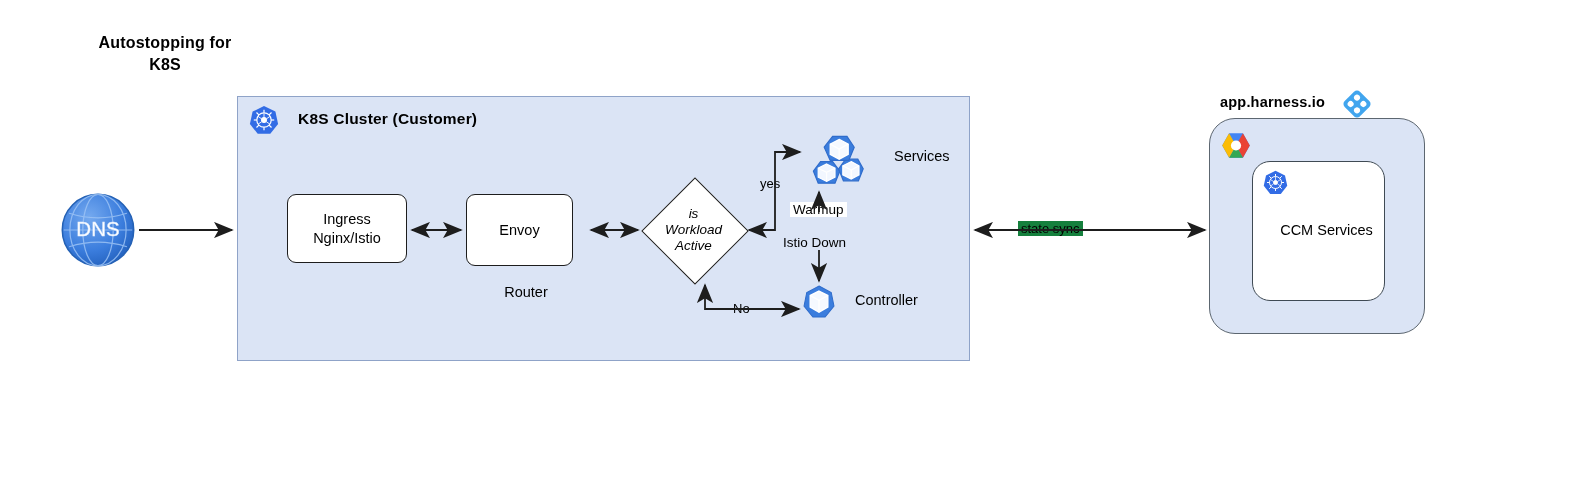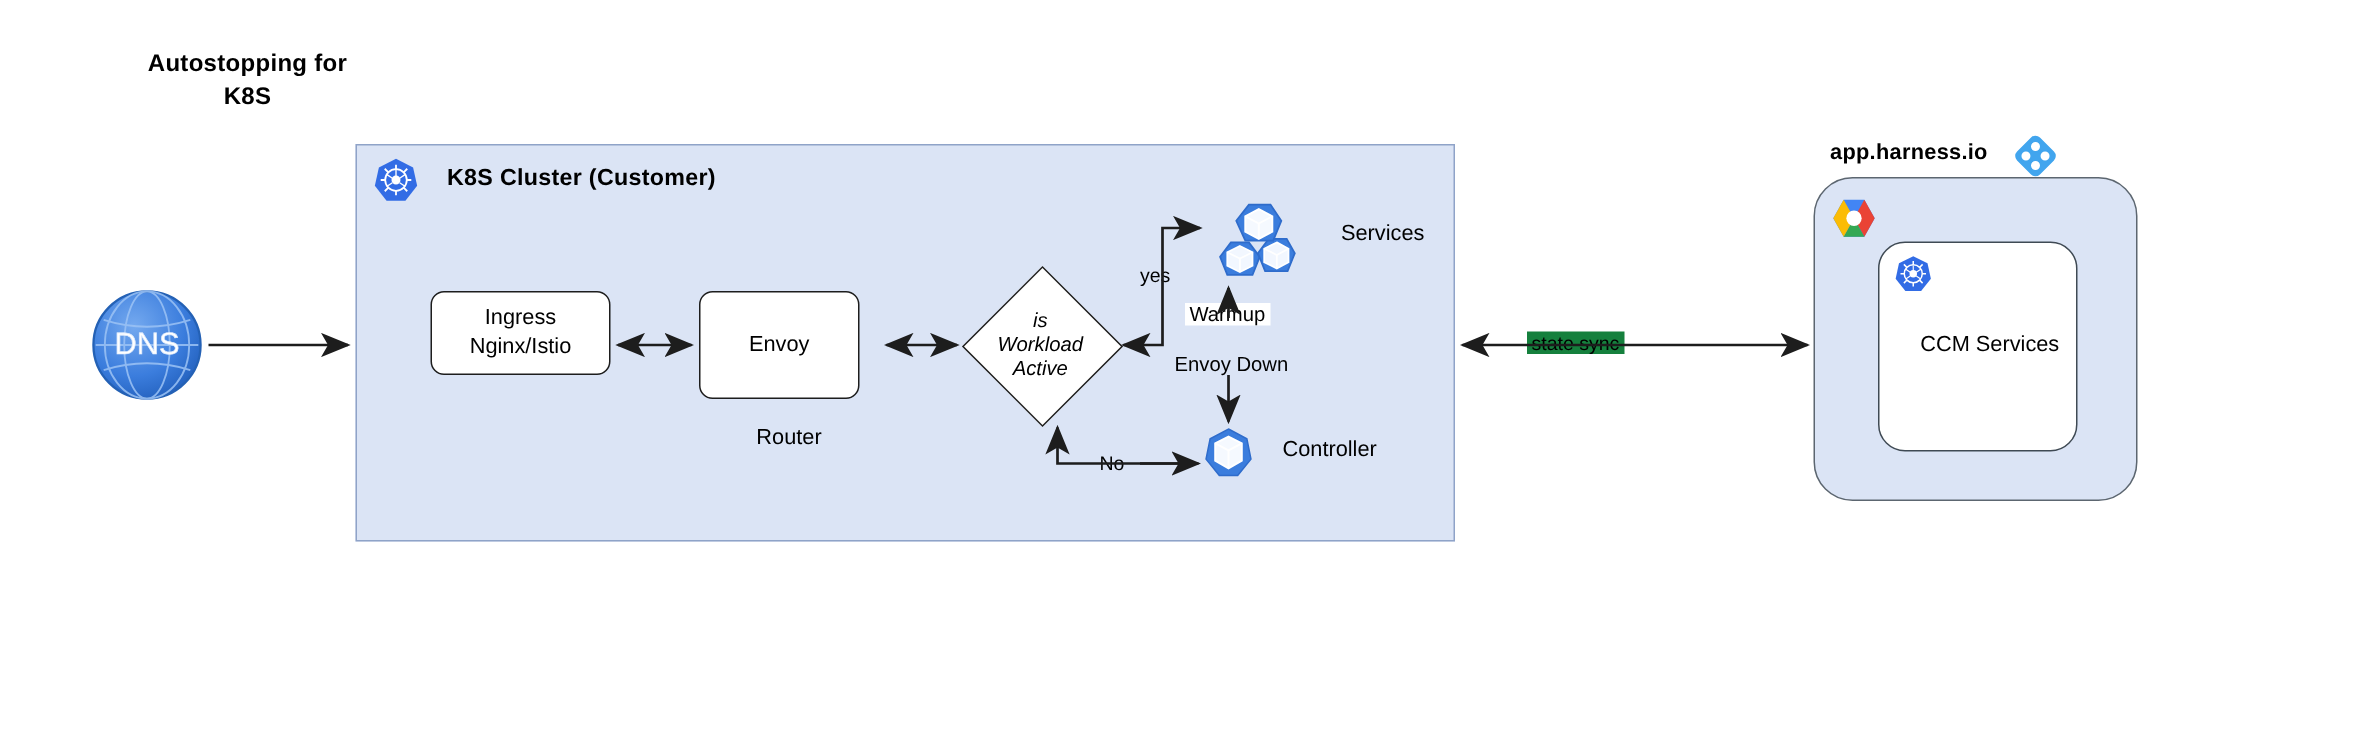--- a/index.html
+++ b/index.html
@@ -38,21 +38,21 @@
   #ccm-services-label{
     left:1252px;top:222px;width:149px;text-align:center;font-size:14.5px;
   }
 
   
   .node-box{
     background:#fff;border:1.6px solid #1d1d1d;border-radius:9px;box-sizing:border-box;
     display:flex;align-items:center;justify-content:center;text-align:center;
     font-size:14.5px;line-height:19px;white-space:pre-line;
   }
-  #ingress-box{left:287px;top:194px;width:120px;height:56px;}
+  #ingress-box{left:287px;top:194px;width:120px;height:69px;}
   #envoy-box{left:466px;top:194px;width:107px;height:72px;}
   #router-label{left:466px;top:284px;width:120px;text-align:center;font-size:14.5px;}
 
   
   #decision-diamond{left:641px;top:177px;width:105px;height:105px;}
   #decision-diamond .dshape{
     position:absolute;left:15.5px;top:15.5px;width:74px;height:74px;
     background:#fff;border:1.6px solid #1d1d1d;transform:rotate(45deg);
   }
   #decision-label{
@@ -191,21 +191,21 @@
       <polyline points="24,31 50,45 76,31" fill="none"></polyline>
       <line x1="50" y1="45" x2="50" y2="80"></line>
     </g>
   </svg>
 </span>
 <div class="abs" id="controller-label">Controller</div>
 
 <div class="abs edge-label" id="label-yes">yes</div>
 <div class="abs edge-label" id="label-no">No</div>
 <div class="abs edge-label" id="label-warmup">Warmup</div>
-<div class="abs edge-label" id="label-cooldown">Envoy Down</div>
+<div class="abs edge-label" id="label-cooldown">Istio Down</div>
 <div class="abs edge-label" id="label-state-sync">state sync</div>
 
 <div class="abs" id="harness-label">app.harness.io</div>
 <span class="abs icon" id="harness-logo-icon">
   <svg width="30" height="30" viewBox="0 0 100 100">
     <g transform="rotate(45 50 50)">
       <rect x="14" y="14" width="72" height="72" rx="14" fill="#41a5ee"></rect>
       <g fill="#ffffff">
         <circle cx="35" cy="35" r="10"></circle>
         <circle cx="65" cy="35" r="10"></circle>

